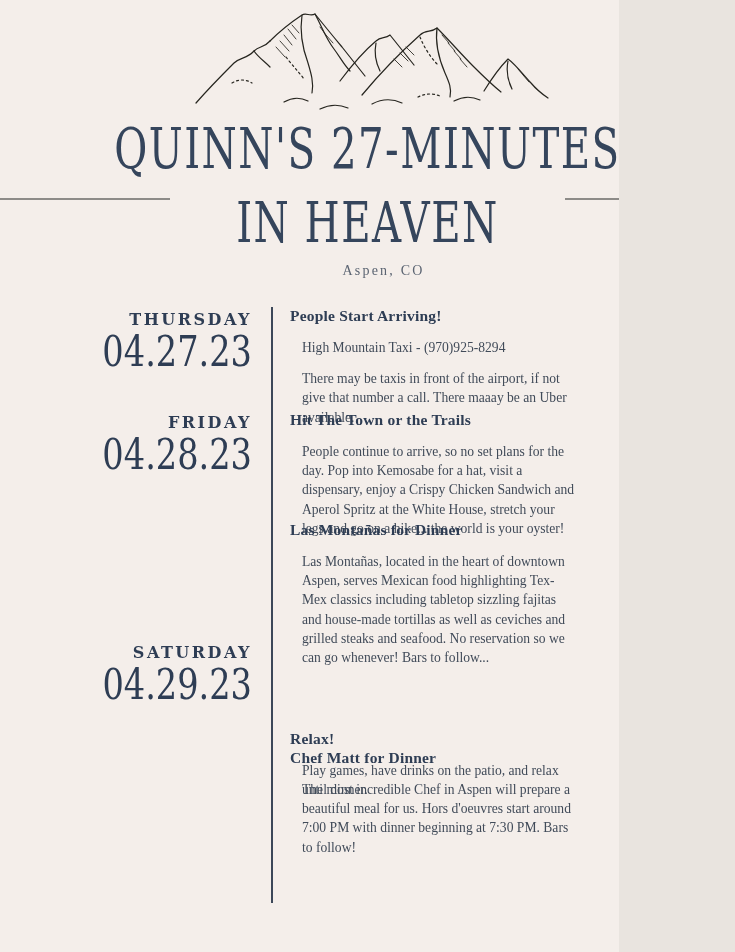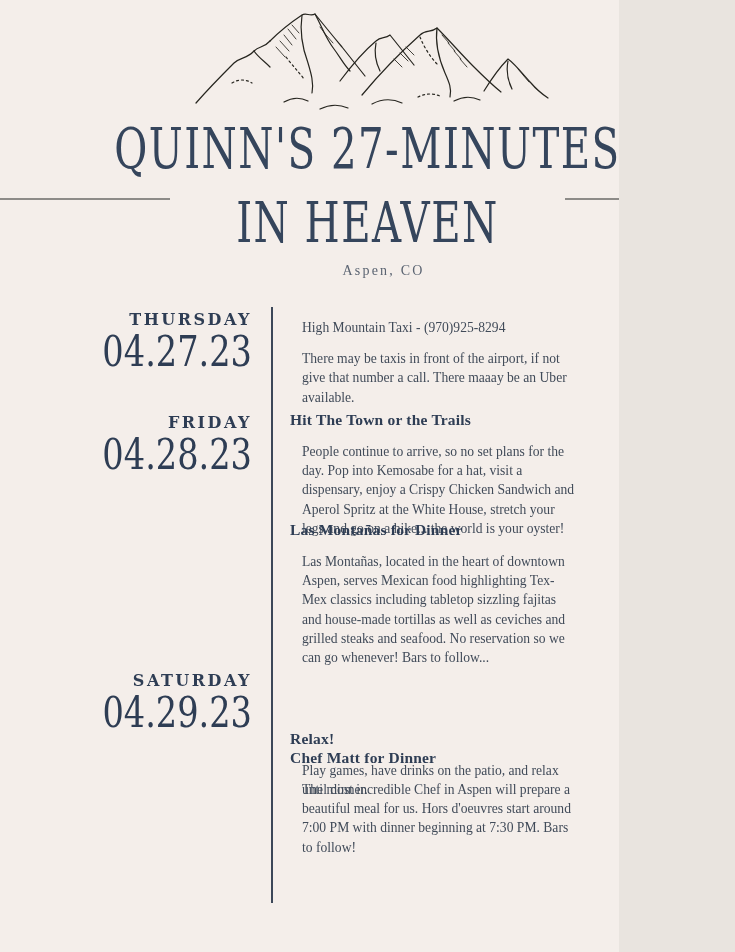--- a/index.html
+++ b/index.html
@@ -40,21 +40,21 @@
     font-family:"Liberation Serif", serif;
     font-size:14px;letter-spacing:2.2px;color:var(--subtitle_gray);padding-left:32px;
   }
   .column-divider{
     position:absolute;left:271px;top:307px;width:2px;height:596px;
     background:var(--divider_navy);
   }
   .day-block{position:absolute;left:0;width:252px;text-align:right;}
   .day-thursday{top:311px;}
   .day-friday{top:414px;}
-  .day-saturday{top:672px;padding-left:17px;}
+  .day-saturday{top:644px;padding-left:17px;}
   .day-label{
     font-family:"DejaVu Serif", serif;font-weight:700;
     font-size:16px;letter-spacing:2.5px;color:var(--navy);
     line-height:18px;white-space:nowrap;
   }
   .day-date{
     font-family:"DejaVu Serif", serif;font-weight:400;
     font-size:42px;line-height:44px;color:var(--navy);
     transform:scaleX(0.8);transform-origin:100% 50%;
     white-space:nowrap;margin-top:1px;
@@ -147,20 +147,21 @@
   <div class="day-block day-friday">
     <div class="day-label">FRIDAY</div>
     <div class="day-date">04.28.23</div>
   </div>
   <div class="day-block day-saturday">
     <div class="day-label">SATURDAY</div>
     <div class="day-date">04.29.23</div>
   </div>
 
   <div class="event-section section-1">
+    <div class="event-heading">People Start Arriving!</div>
     <div class="event-body">
       <p>High Mountain Taxi - (970)925-8294</p>
       <p>There may be taxis in front of the airport, if not give that number a call. There maaay be an Uber available.</p>
     </div>
   </div>
 
   <div class="event-section section-2">
     <div class="event-heading">Hit The Town or the Trails</div>
     <div class="event-body">
       <p>People continue to arrive, so no set plans for the day. Pop into Kemosabe for a hat, visit a dispensary, enjoy a Crispy Chicken Sandwich and Aperol Spritz at the White House, stretch your legs and go on a hike... the world is your oyster!</p>

